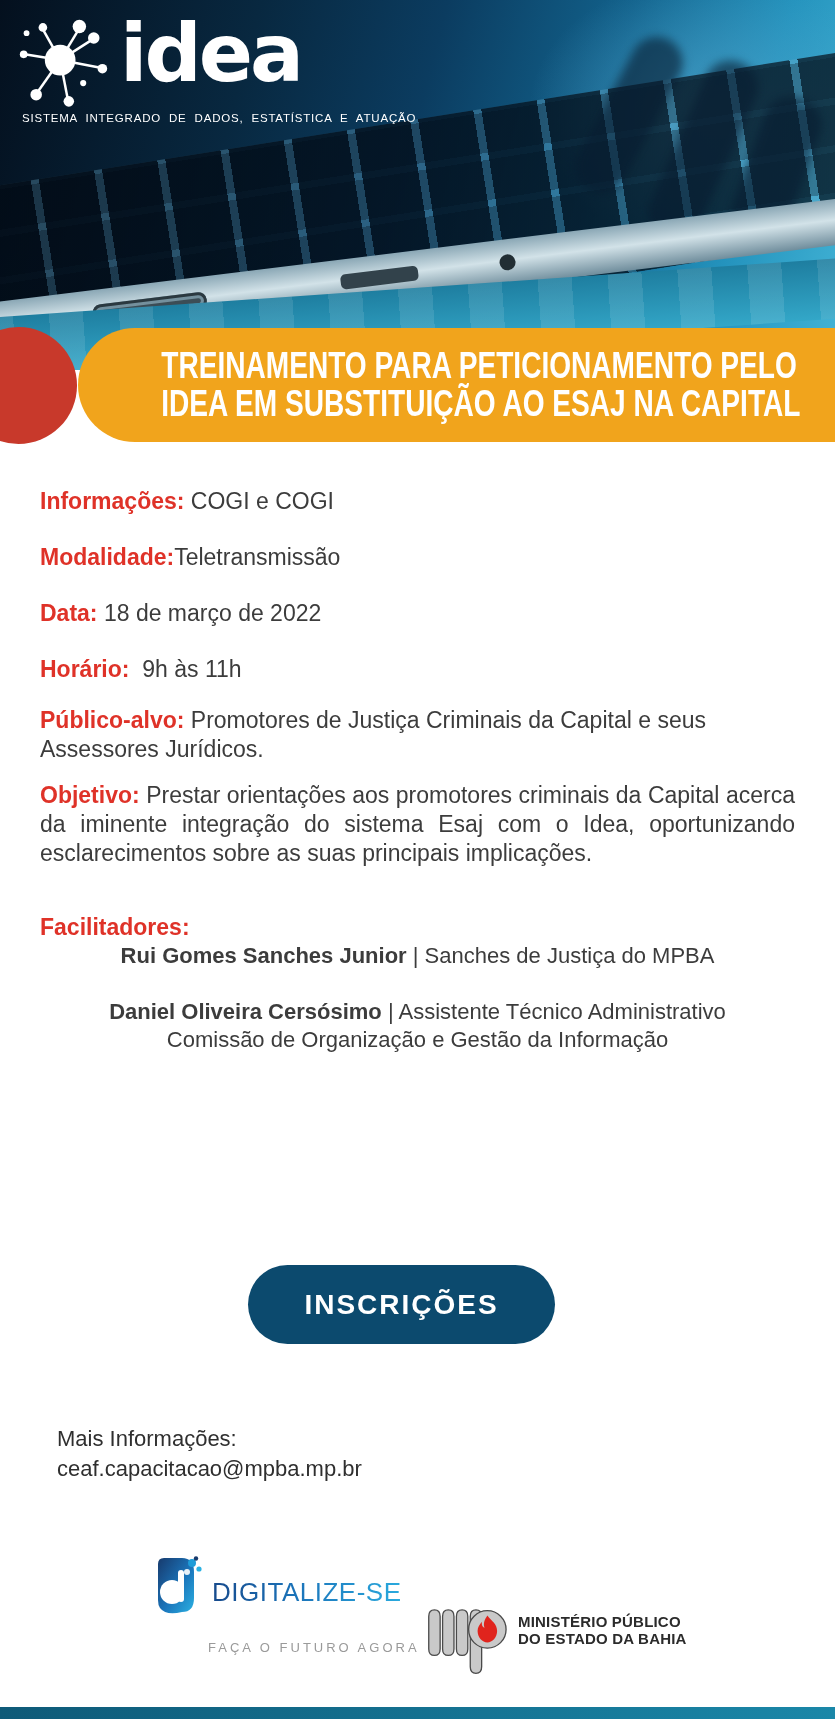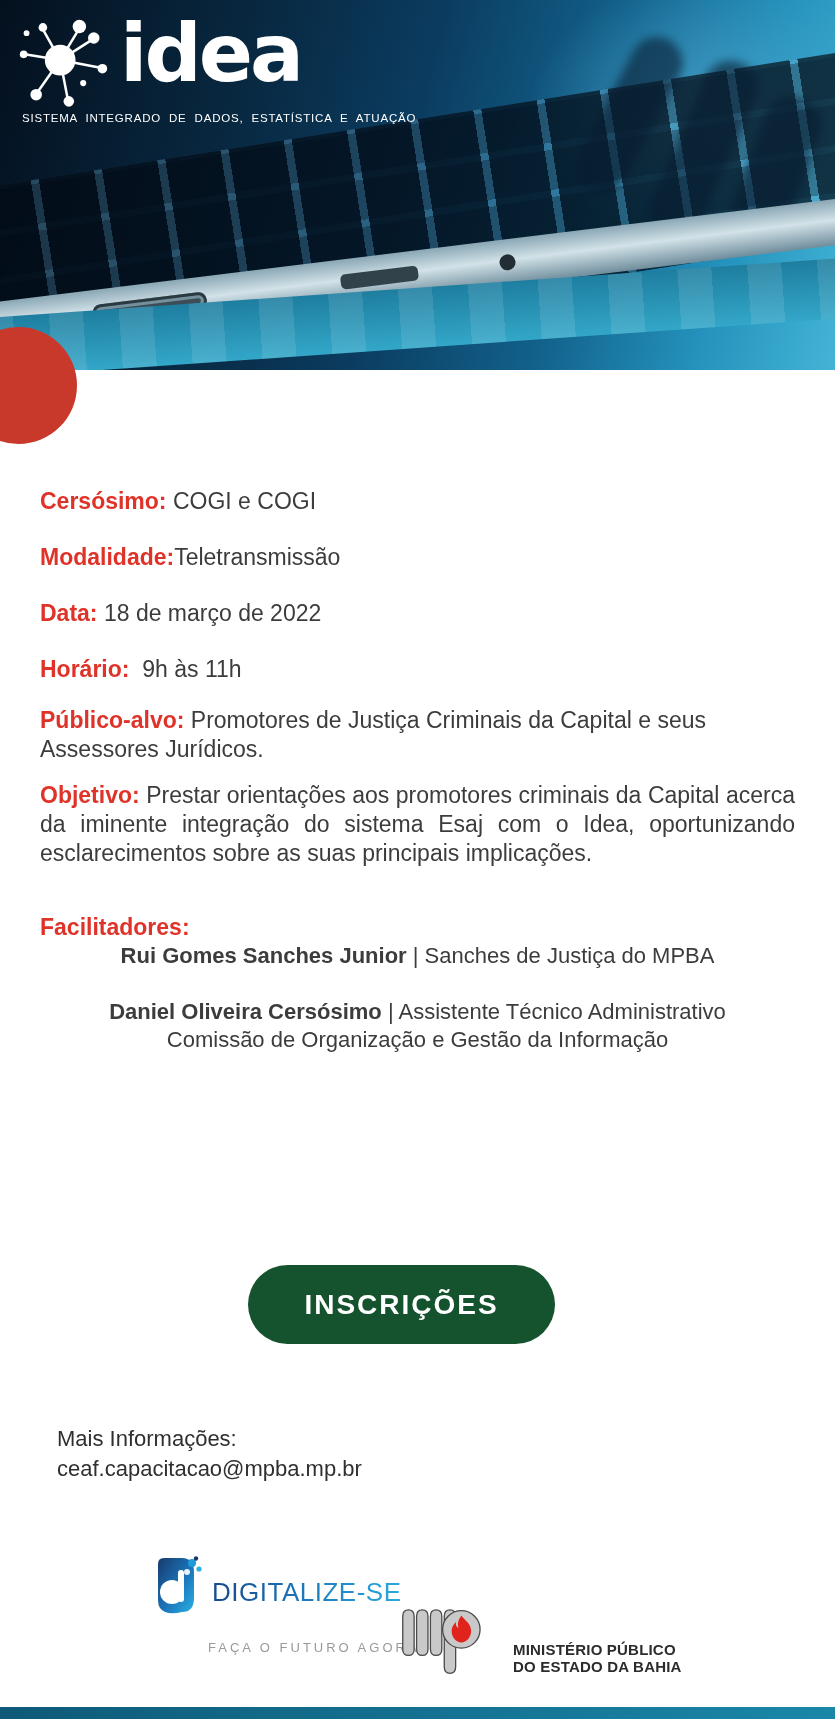--- a/index.html
+++ b/index.html
@@ -71,21 +71,21 @@
 
   
   .digitalize { position:absolute; left:150px; top:1556px; }
   .dz-row { display:flex; align-items:center; }
   .dz-icon { width:52px; height:72px; }
   .dz-word { margin-left:10px; font-size:26px; letter-spacing:.5px; color:#1e7fc0;
     background:linear-gradient(90deg,#174a8c 0%,#1b74ba 45%,#2aaade 100%);
     -webkit-background-clip:text; background-clip:text; -webkit-text-fill-color:transparent; }
   .dz-tag { margin-top:12px; margin-left:58px; font-size:13px; letter-spacing:3px; color:#9a9a9a; white-space:nowrap; }
 
-  .mp-logo { position:absolute; left:400px; top:1605px; display:flex; align-items:flex-end;gap:21px; }
+  .mp-logo { position:absolute; left:426px; top:1605px; display:flex; align-items:flex-start; }
   .mp-mark { width:82px; height:70px; }
   .mp-text { margin-left:10px; margin-top:8px; font-weight:bold; font-size:15px; line-height:17px; color:#2b2b2b; letter-spacing:.2px; }
 
   .bottom-bar { position:absolute; left:0; bottom:0; width:835px; height:12px;
     background:linear-gradient(90deg,#0e5a78,#1a87a8); }
 </style>
 </head>
 <body>
 
 <div class="page">
@@ -126,35 +126,39 @@
           <circle cx="11" cy="18" r="3" fill="#ffffff"></circle>
           <circle cx="70" cy="70" r="3.2" fill="#ffffff"></circle>
         </svg>
         <div class="idea-word">idea</div>
       </div>
       <div class="idea-sub">SISTEMA INTEGRADO DE DADOS, ESTATÍSTICA E ATUAÇÃO</div>
     </div>
   </div>
 
   <div class="accent-circle" style="background:#C8392B;"></div>
+  <div class="banner" style="background:#F1A41C;">
+    <div class="banner-line">TREINAMENTO PARA PETICIONAMENTO PELO</div>
+    <div class="banner-line">IDEA EM SUBSTITUIÇÃO AO ESAJ NA CAPITAL</div>
+  </div>
 
   <div class="body-text">
-    <p><span class="lbl" style="color:#DF3228;">Cersósimo:</span><span> COGI e COGI</span></p>
+    <p><span class="lbl" style="color:#DF3228;">Informações:</span><span> COGI e COGI</span></p>
     <p class="p-gap"><span class="lbl" style="color:#DF3228;">Modalidade:</span><span>Teletransmissão</span></p>
     <p class="p-gap"><span class="lbl" style="color:#DF3228;">Data:</span><span> 18 de março de 2022</span></p>
     <p class="p-gap"><span class="lbl" style="color:#DF3228;">Horário:</span>&nbsp;<span> 9h às 11h</span></p>
     <p class="p-publico"><span class="lbl" style="color:#DF3228;">Público-alvo:</span><span> Promotores de Justiça Criminais da Capital e seus Assessores Jurídicos.</span></p>
     <p class="p-objetivo justify"><span class="lbl" style="color:#DF3228;">Objetivo:</span><span> Prestar orientações aos promotores criminais da Capital acerca da iminente integração do sistema Esaj com o Idea, oportunizando esclarecimentos sobre as suas principais implicações.</span></p>
 
     <p class="facil-head" style="color:#DF3228;">Facilitadores:</p>
     <p class="facil first"><span class="name">Rui Gomes Sanches Junior</span><span> | Sanches de Justiça do MPBA</span><br></p>
     <p class="facil second"><span class="name">Daniel Oliveira Cersósimo</span><span> | Assistente Técnico Administrativo</span><br><span>Comissão de Organização e Gestão da Informação</span></p>
   </div>
 
-  <button class="cta" style="background:#14532d;">INSCRIÇÕES</button>
+  <button class="cta" style="background:#0c4a6e;">INSCRIÇÕES</button>
 
   <div class="contact">
     <div>Mais Informações:</div>
     <div>ceaf.capacitacao@mpba.mp.br</div>
   </div>
 
   <div class="digitalize">
     <div class="dz-row">
       <svg class="dz-icon" viewBox="0 0 52 72">
         <defs>

